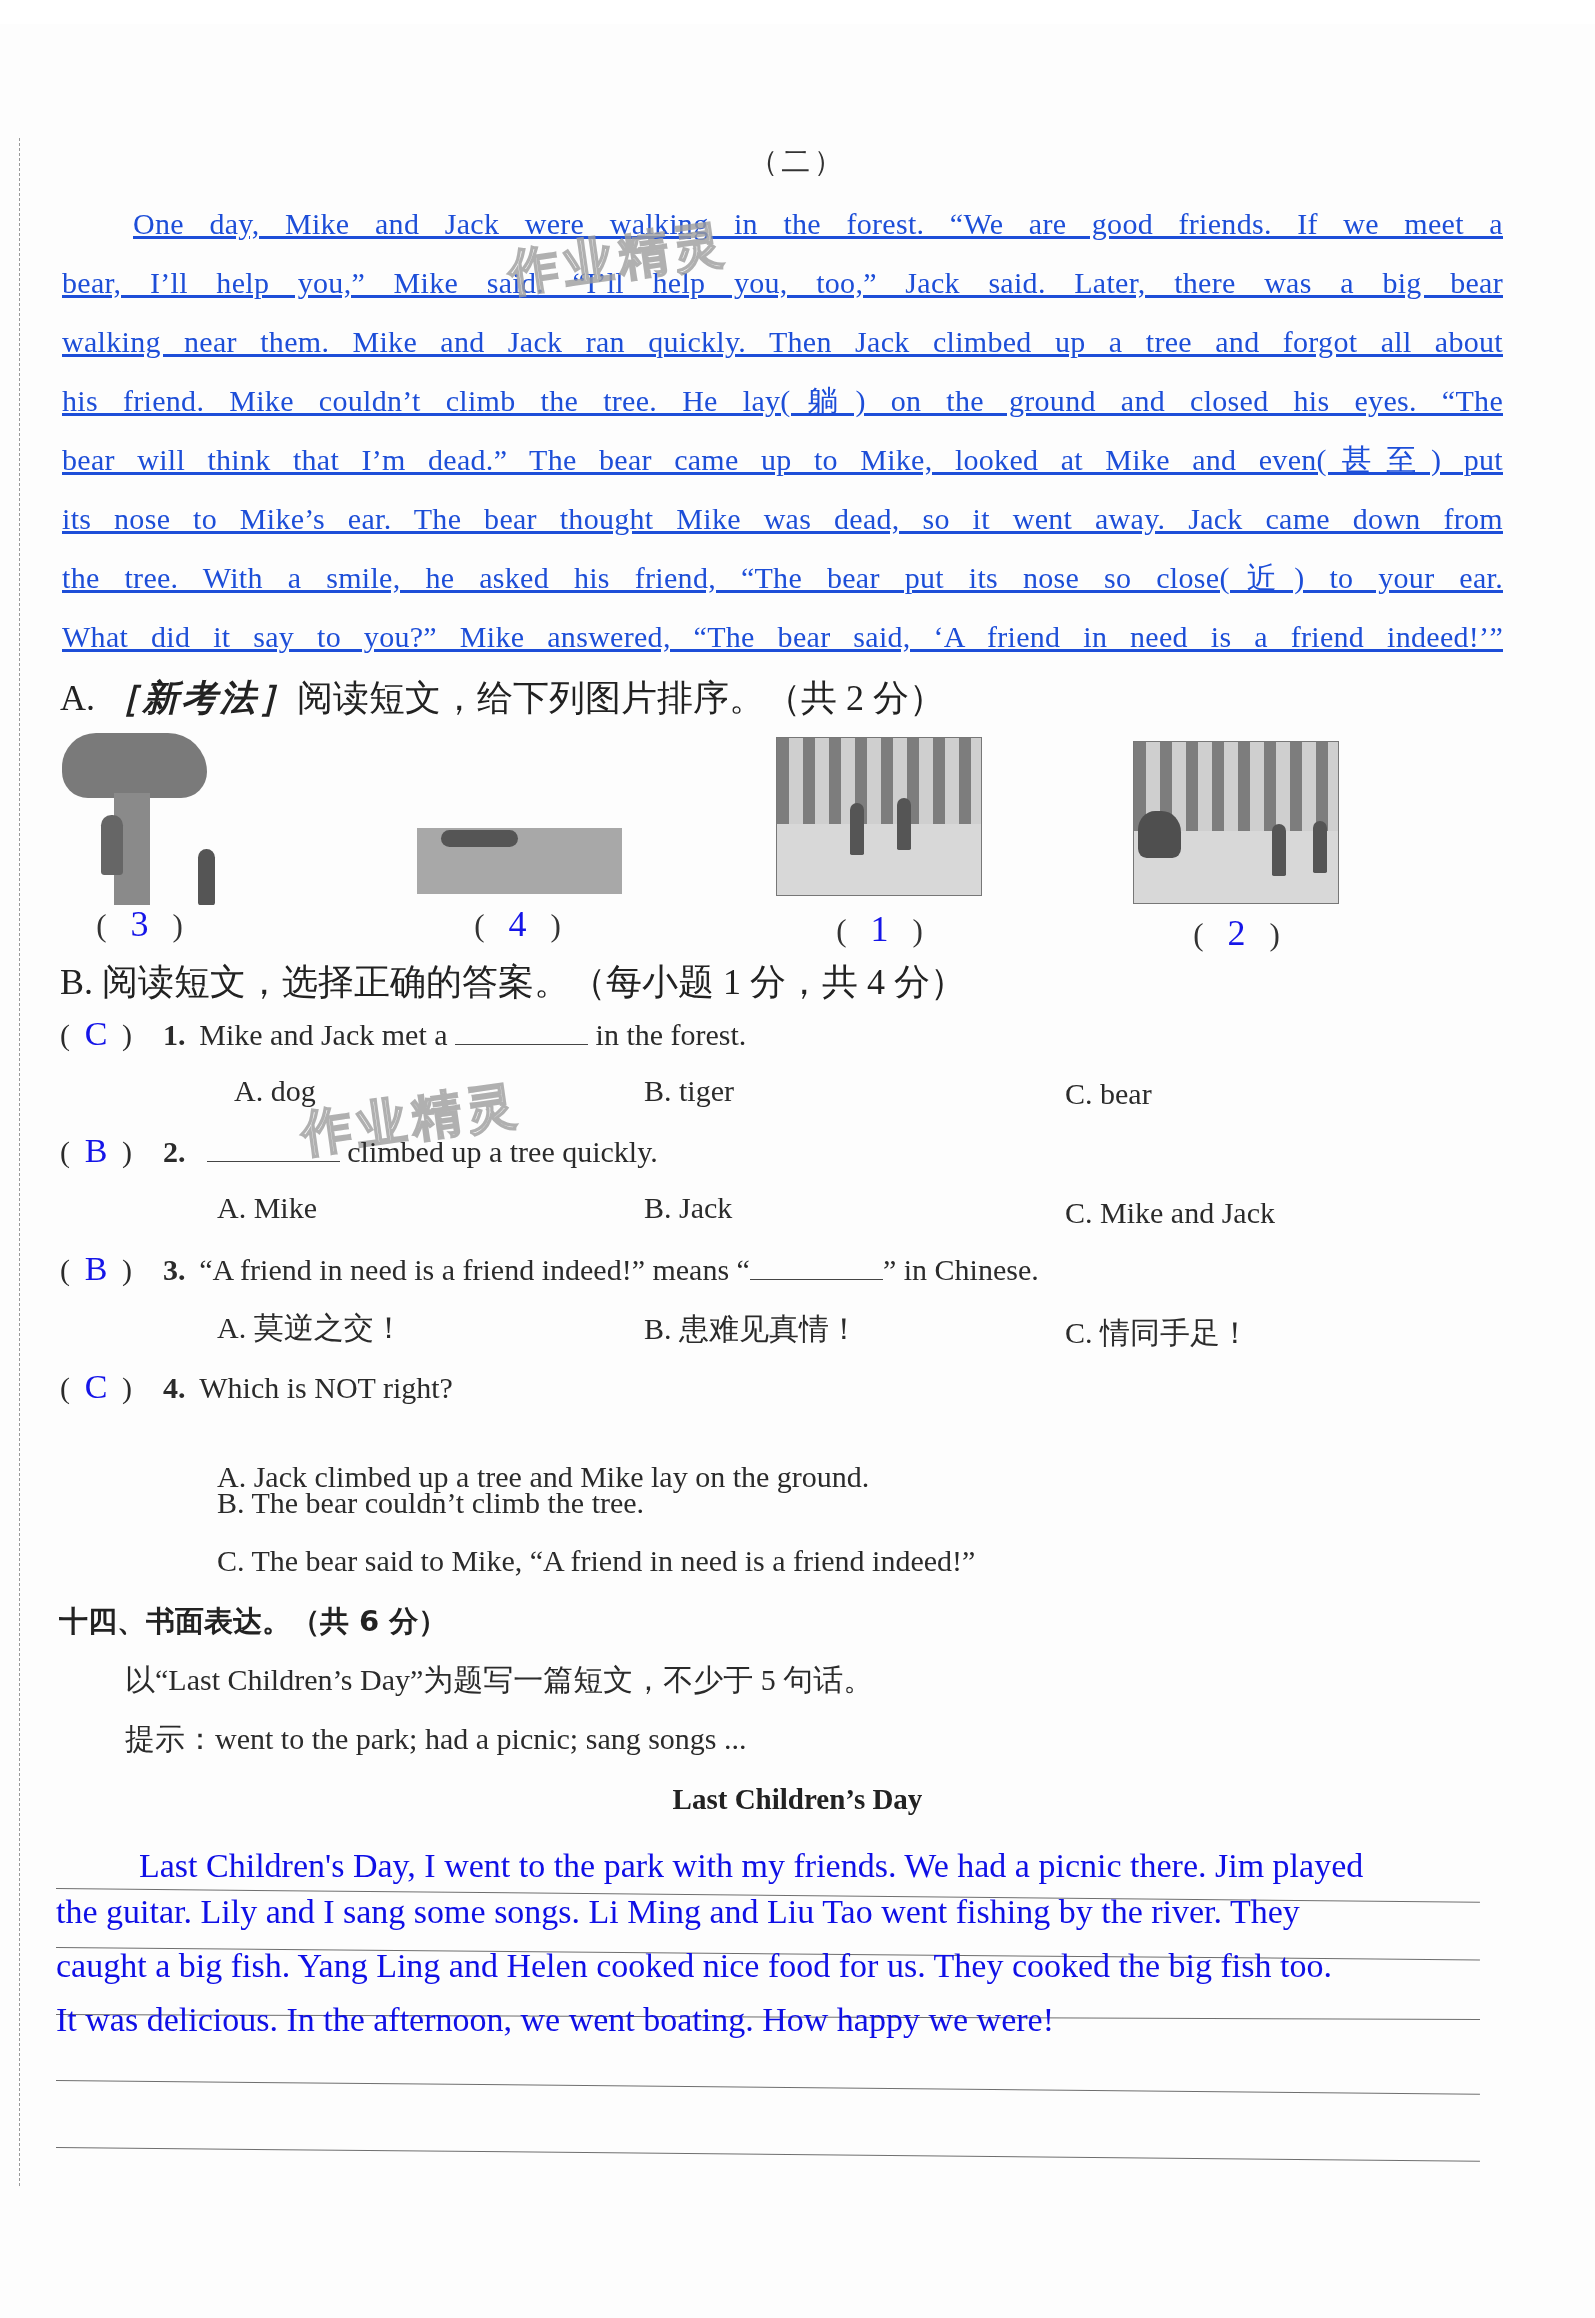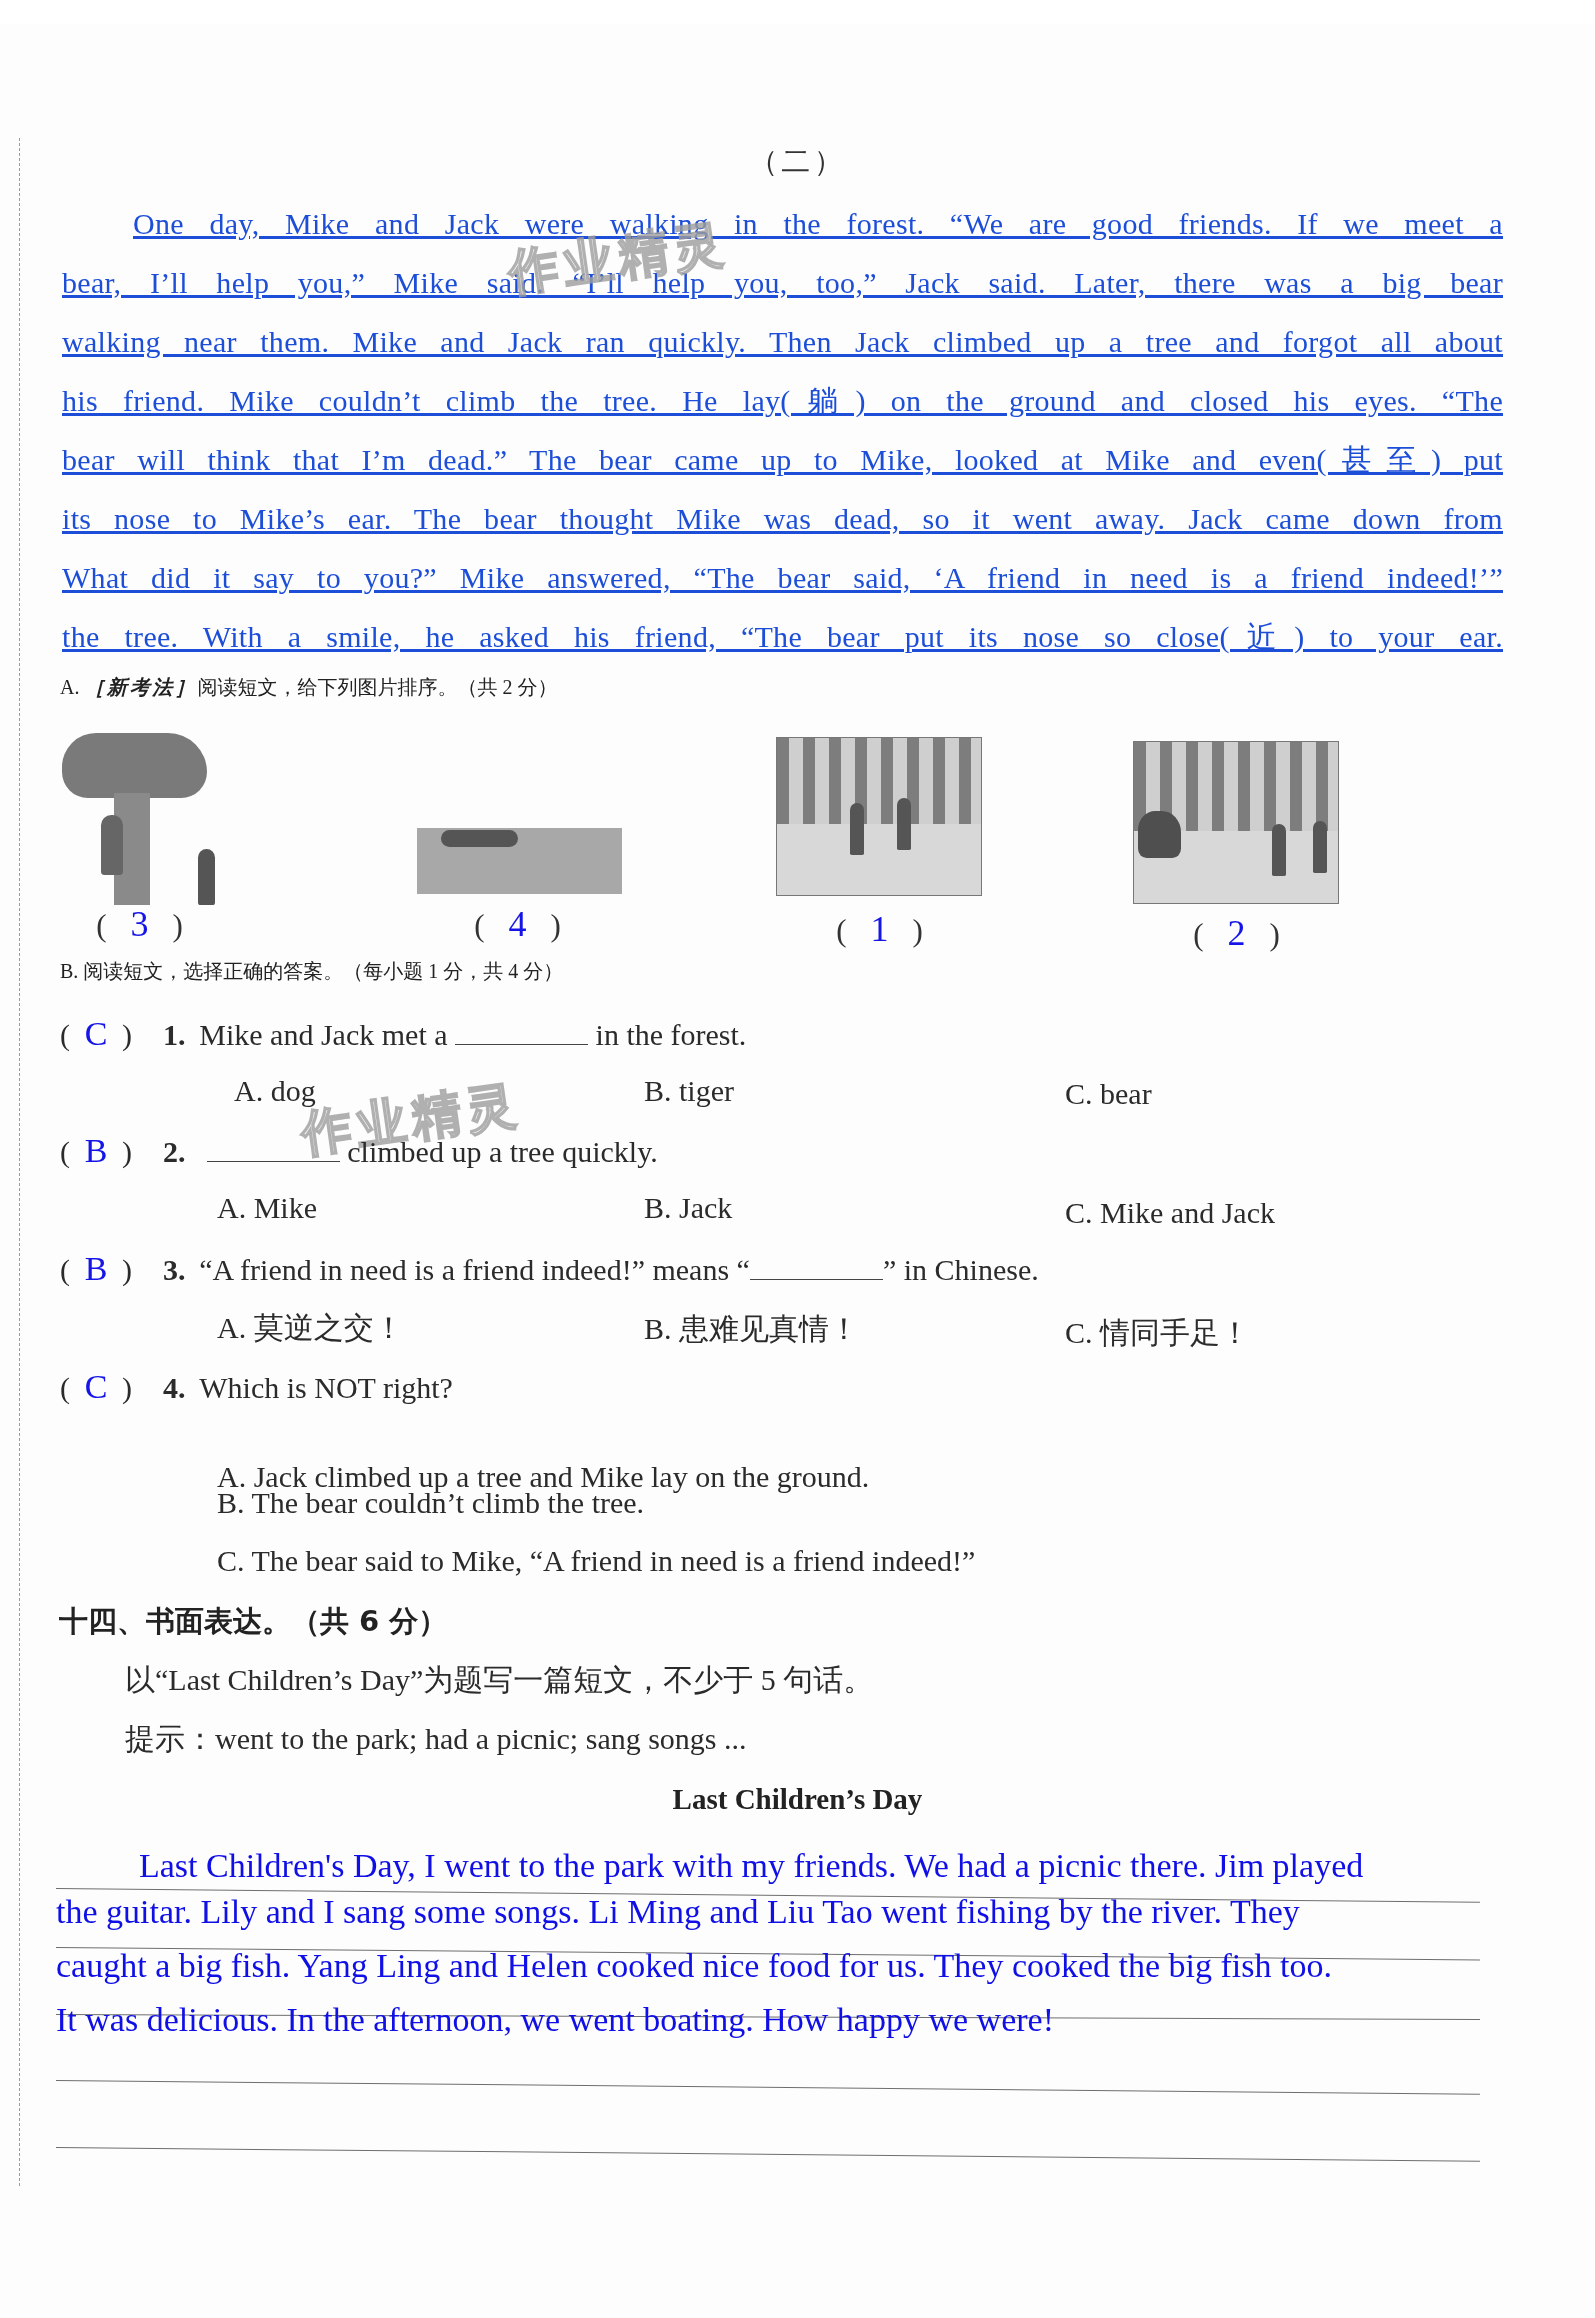--- a/index.html
+++ b/index.html
@@ -16,21 +16,21 @@
   }
   .abs { position: absolute; white-space: nowrap; }
   .section-mark { left: 0; width: 1595px; text-align: center; top: 142px; font-size: 29px; letter-spacing: 3.4px; color: #333; }
   .passage {
     position: absolute; left: 62px; top: 194px; width: 1441px;
     font-size: 30px; line-height: 59px; text-align: justify; text-align-last: justify;
     letter-spacing: 0.3px; color: #1d4ed8; text-decoration: underline;
   }
   .passage .line { display: block; height: 59px; white-space: nowrap; text-align: justify; text-align-last: justify; }
   .passage .indent { padding-left: 71px; }
-  .heading { font-size: 20px; color: #222; }
+  .heading { font-size: 36px; color: #222; }
   .heading .tag { font-weight: bold; font-style: italic; letter-spacing: 2.6px; }
   .pic { position: absolute; background: #9a9a9a; border: 0.9px solid #777; overflow: hidden; }
   .pic .sky { position: absolute; left: 0; top: 0; width: 100%; height: 55%; background: repeating-linear-gradient(90deg,#7d7d7d 0 12px,#cfcfcf 12px 26px); }
   .pic .ground { position: absolute; left: 0; bottom: 0; width: 100%; height: 45%; background: #d8d8d8; }
   .pic .figure { position: absolute; width: 13.8px; height: 52px; background: #555; border-radius: 6.9px 6.9px 1.7px 1.7px; }
   .pic .bear { position: absolute; background: #4f4f4f; border-radius: 40% 45% 20% 20%; }
   .label-paren { font-size: 31px; color: #333; width: 189px; text-align: center; }
   .label-paren .ans { color: #1515e8; font-size: 36px; padding: 0 24px; }
   .q { font-size: 30px; color: #2b2b2b; }
   .q .paren { display: inline-block; width: 103px; }
@@ -56,22 +56,22 @@
 
 <div class="abs section-mark">（二）</div>
 
 <div class="passage">
   <span class="line indent">One day, Mike and Jack were walking in the forest. “We are good friends. If we meet a</span>
   <span class="line">bear, I’ll help you,” Mike said. “I’ll help you, too,” Jack said. Later, there was a big bear</span>
   <span class="line">walking near them. Mike and Jack ran quickly. Then Jack climbed up a tree and forgot all about</span>
   <span class="line">his friend. Mike couldn’t climb the tree. He lay(躺) on the ground and closed his eyes. “The</span>
   <span class="line">bear will think that I’m dead.” The bear came up to Mike, looked at Mike and even(甚至) put</span>
   <span class="line">its nose to Mike’s ear. The bear thought Mike was dead, so it went away. Jack came down from</span>
+  <span class="line">the tree. With a smile, he asked his friend, “The bear put its nose so close(近) to your ear.</span>
   <span class="line">What did it say to you?” Mike answered, “The bear said, ‘A friend in need is a friend indeed!’”</span>
-  <span class="line">the tree. With a smile, he asked his friend, “The bear put its nose so close(近) to your ear.</span>
 </div>
 
 <div class="watermark" style="left:508px; top:225px;">作业精灵</div>
 
 <div class="abs heading" style="left:60px; top:674px;">
   <span>A. </span><span class="tag">［新考法］</span><span>阅读短文，给下列图片排序。（共 2 分）</span>
 </div>
 
 <div style="position:absolute; left:62px; top:733px; width:151px; height:172px;">
   <div style="position:absolute; left:0; top:0; width:145px; height:65px; background:#7a7a7a; border-radius:34px 39px 26px 26px;"></div>

